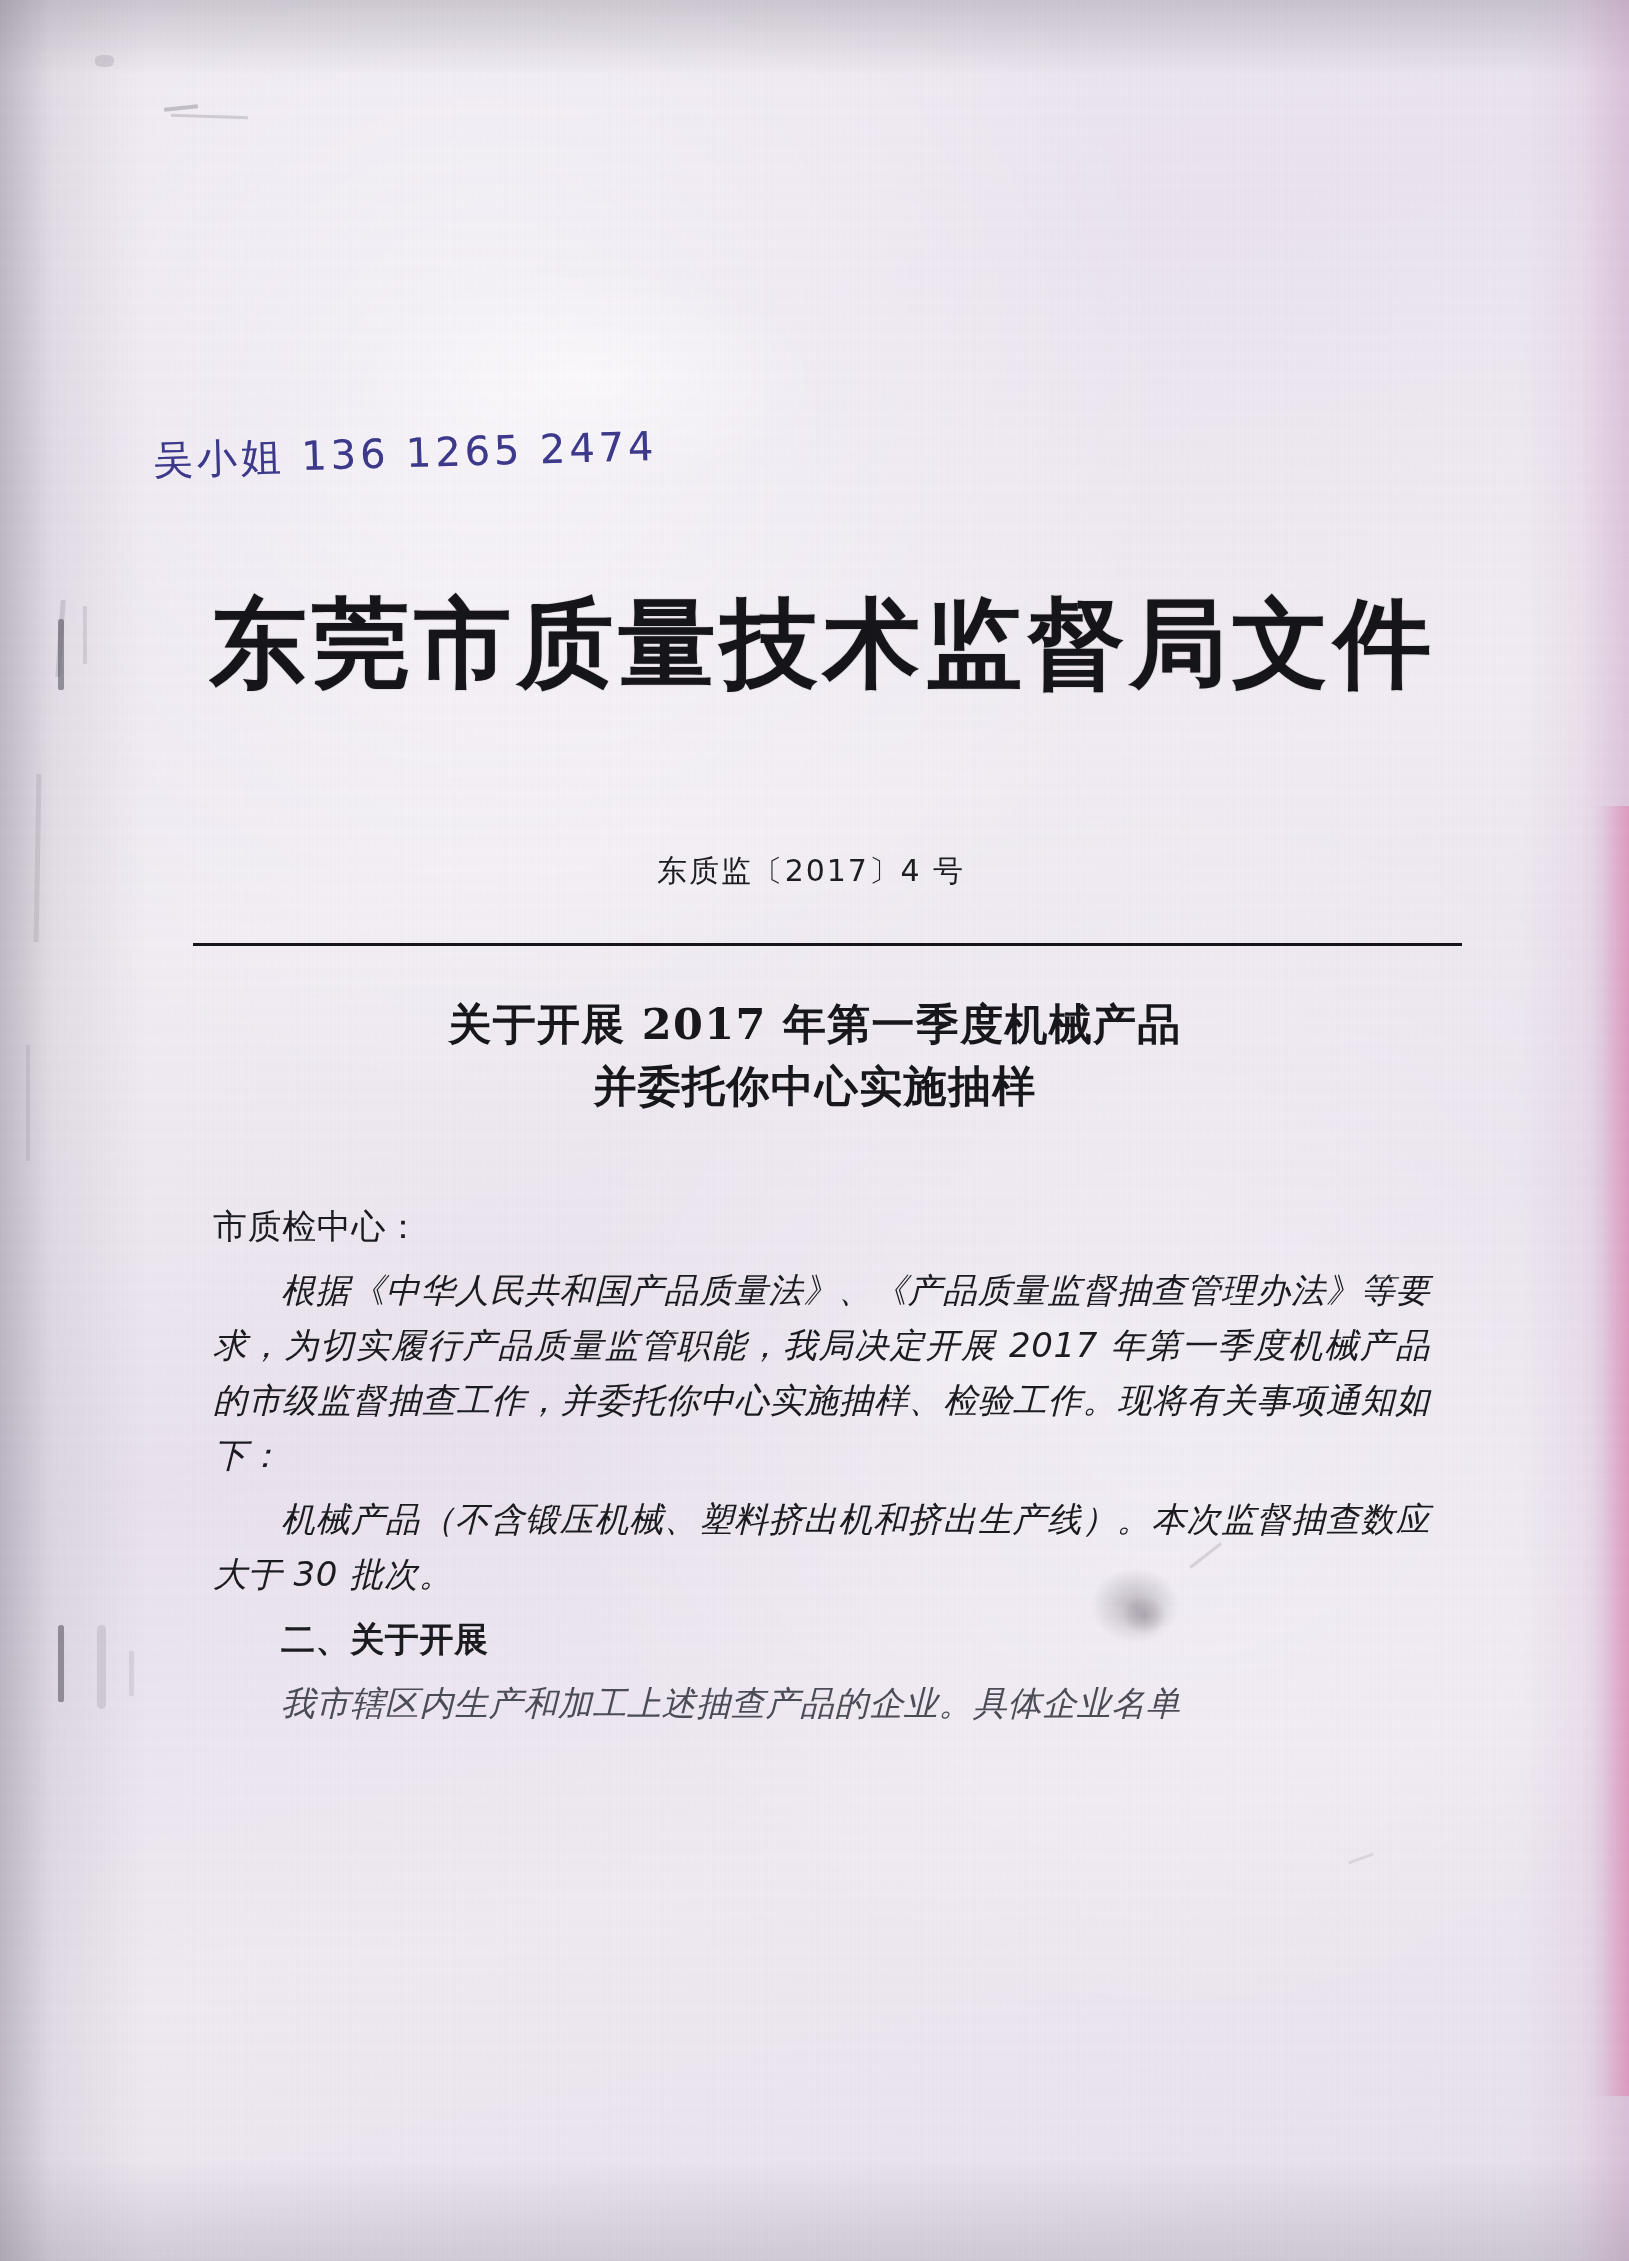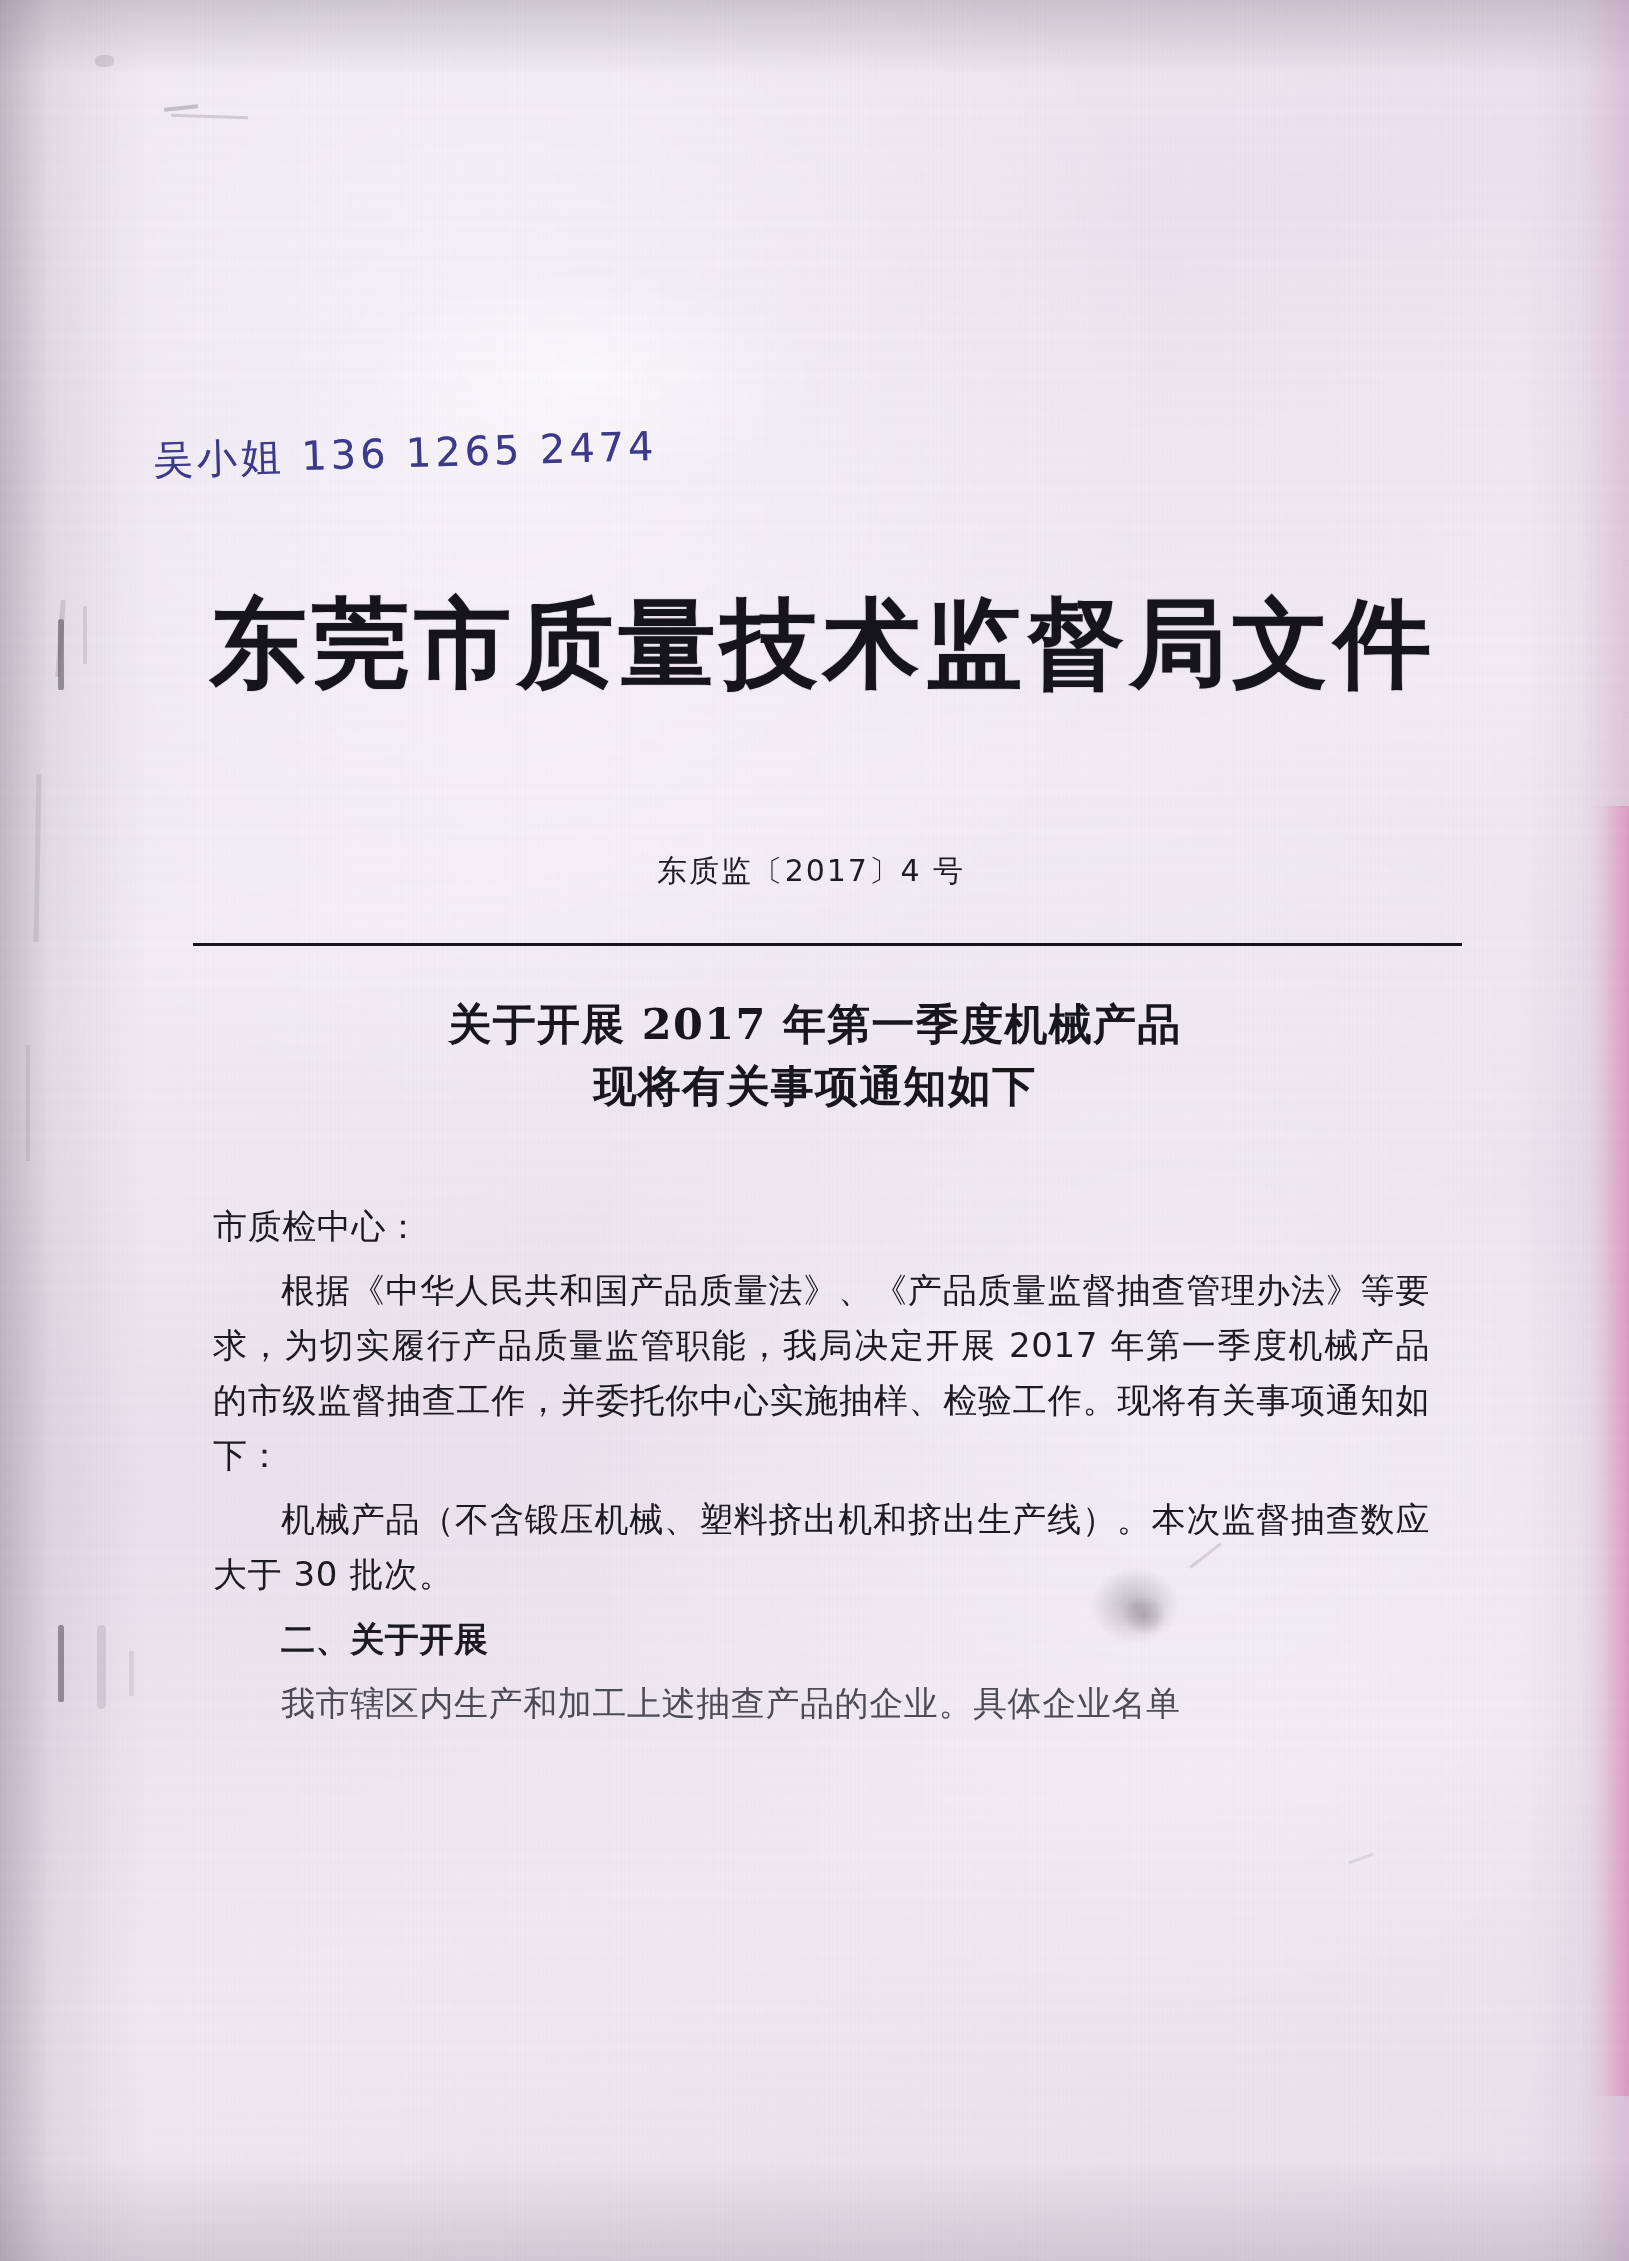--- a/index.html
+++ b/index.html
@@ -149,21 +149,21 @@
     font-family: "DejaVu Sans", "Liberation Sans", sans-serif;
     font-size: 34px;
     line-height: 1.62;
     color: #1b1b20;
     letter-spacing: 0.6px;
   }
   .body-block p {
     margin: 0 0 9px 0;
     text-align: justify;
   }
-  .indent2 { text-indent: 68px; }
+  .indent2 { text-indent: 68px; font-style: italic; }
   .heading-item {
     text-indent: 68px;
     font-weight: 600;
   }
   .last-line {
     color: #3f3f4a;
     opacity: 0.92;
   }
 
   
@@ -209,21 +209,21 @@
   <div class="handwriting">吴小姐 136 1265 2474</div>
 
   <div class="masthead">东莞市质量技术监督局文件</div>
 
   <div class="docnum">东质监〔2017〕4 号</div>
 
   <div class="rule"></div>
 
   <div class="title">
     <div>关于开展 2017 年第一季度机械产品</div>
-    <div>现将有关事项通知如下</div>
+    <div>并委托你中心实施抽样</div>
   </div>
 
   <div class="body-block">
     <p>市质检中心：</p>
     <p class="indent2">根据《中华人民共和国产品质量法》、《产品质量监督抽查管理办法》等要求，为切实履行产品质量监管职能，我局决定开展 2017 年第一季度机械产品的市级监督抽查工作，并委托你中心实施抽样、检验工作。现将有关事项通知如下：</p>
     <p class="indent2">机械产品（不含锻压机械、塑料挤出机和挤出生产线）。本次监督抽查数应大于 30 批次。</p>
     <p class="heading-item">二、关于开展</p>
     <p class="indent2 last-line">我市辖区内生产和加工上述抽查产品的企业。具体企业名单</p>
   </div>
 

